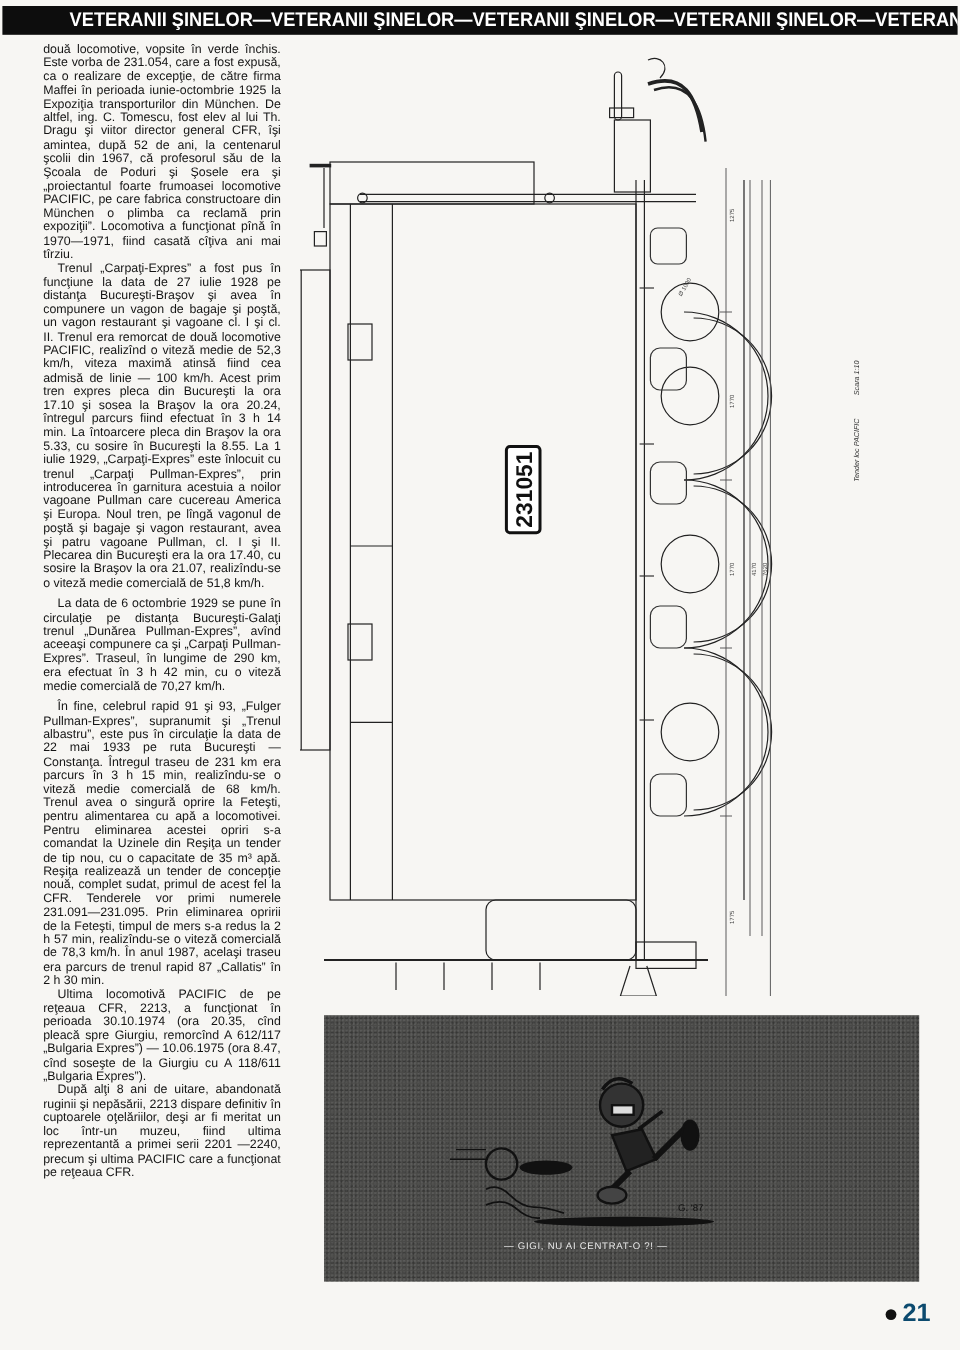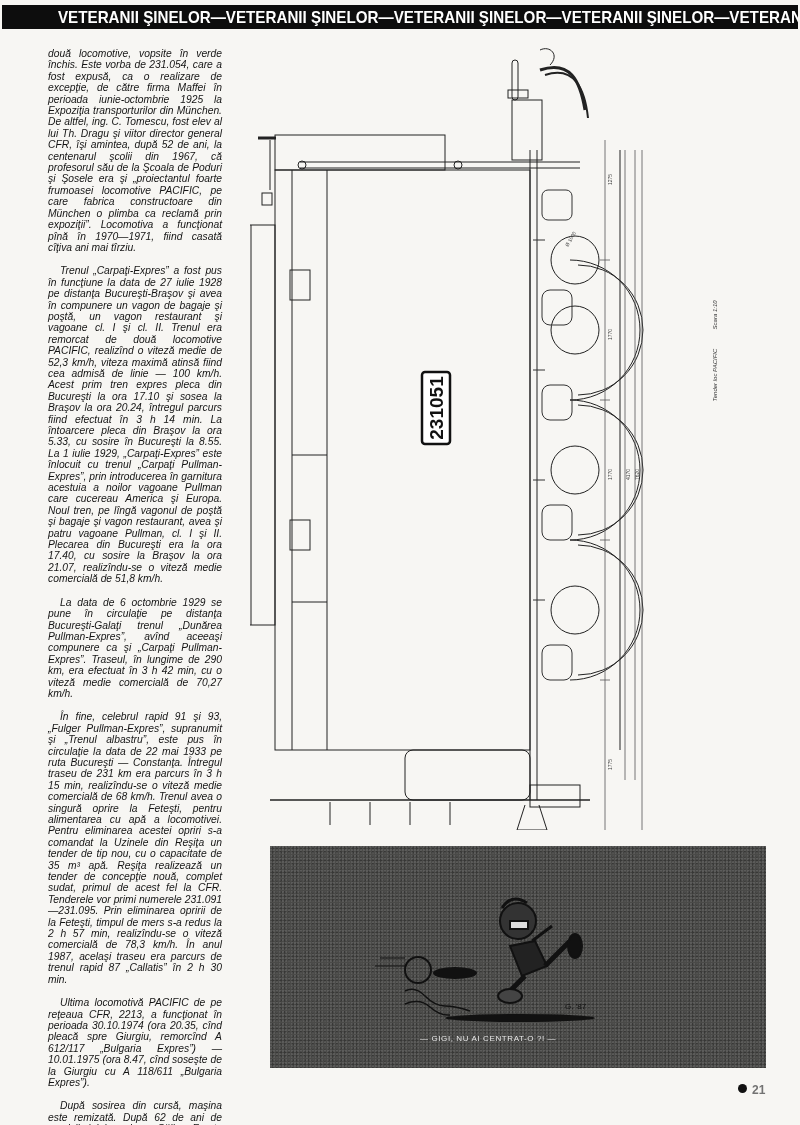--- a/index.html
+++ b/index.html
@@ -13,21 +13,21 @@
     font-size: 16.5px; line-height: 24px; letter-spacing: 0px;
     padding-left: 56px; transform-origin: left center;
   }
   .banner span { display: inline-block; transform: scaleX(0.92); transform-origin: left center; }
 
   .article {
     position: absolute; left: 36px; top: 36px; width: 198px;
     font-size: 10.3px; line-height: 11.4px; text-align: justify;
     font-family: "Liberation Sans", sans-serif; color: #141414;
   }
-  .article p { text-indent: 12px; margin: 12px; font-style: italic; }
+  .article p { text-indent: 12px; margin: 0; }
   .article p.first { text-indent: 0; }
   .article p.gap { margin-top: 6px; }
 
   .drawing {
     position: absolute; left: 250px; top: 40px; width: 420px; height: 790px;
   }
   .drawing svg { width: 100%; height: 100%; }
 
   .caption-vertical {
     position: absolute; left: 712px; top: 300px;
@@ -45,42 +45,41 @@
     background-size: 3px 3px, 4px 4px;
     overflow: hidden;
   }
   .cartoon svg { position: absolute; left: 0; top: 0; width: 100%; height: 100%; }
   .cartoon-caption {
     position: absolute; left: 150px; top: 188px; color: #e8e8e8;
     font-size: 8px; letter-spacing: 0.6px; font-family: "Liberation Sans", sans-serif; text-align: center;
   }
 
   .page-number {
-    position: absolute; left: 738px; top: 1083px; font-size: 12px; font-weight: bold;
-    font-family: "Liberation Sans", sans-serif; color: #737373;
+    position: absolute; left: 738px; top: 1083px; font-size: 21px; font-weight: bold;
+    font-family: "Liberation Sans", sans-serif; color: #0c4a6e;
   }
   .page-number .dot {
     display: inline-block; width: 9px; height: 9px; border-radius: 50%;
     background: #111; margin-right: 5px; vertical-align: 1px;
   }
 </style>
 </head>
 <body>
 
 <div class="banner">
   <span>VETERANII ŞINELOR—VETERANII ŞINELOR—VETERANII ŞINELOR—VETERANII ŞINELOR—VETERANII ŞINELOR</span>
 </div>
 
 <div class="article">
   <p class="first">două locomotive, vopsite în verde închis. Este vorba de 231.054, care a fost expusă, ca o realizare de excepţie, de către firma Maffei în perioada iunie-octombrie 1925 la Expoziţia transporturilor din München. De altfel, ing. C. Tomescu, fost elev al lui Th. Dragu şi viitor director general CFR, îşi amintea, după 52 de ani, la centenarul şcolii din 1967, că profesorul său de la Şcoala de Poduri şi Şosele era şi „proiectantul foarte frumoasei locomotive PACIFIC, pe care fabrica constructoare din München o plimba ca reclamă prin expoziţii”. Locomotiva a funcţionat pînă în 1970—1971, fiind casată cîţiva ani mai tîrziu.</p>
   <p>Trenul „Carpaţi-Expres” a fost pus în funcţiune la data de 27 iulie 1928 pe distanţa Bucureşti-Braşov şi avea în compunere un vagon de bagaje şi poştă, un vagon restaurant şi vagoane cl. I şi cl. II. Trenul era remorcat de două locomotive PACIFIC, realizînd o viteză medie de 52,3 km/h, viteza maximă atinsă fiind cea admisă de linie — 100 km/h. Acest prim tren expres pleca din Bucureşti la ora 17.10 şi sosea la Braşov la ora 20.24, întregul parcurs fiind efectuat în 3 h 14 min. La întoarcere pleca din Braşov la ora 5.33, cu sosire în Bucureşti la 8.55. La 1 iulie 1929, „Carpaţi-Expres” este înlocuit cu trenul „Carpaţi Pullman-Expres”, prin introducerea în garnitura acestuia a noilor vagoane Pullman care cucereau America şi Europa. Noul tren, pe lîngă vagonul de poştă şi bagaje şi vagon restaurant, avea şi patru vagoane Pullman, cl. I şi II. Plecarea din Bucureşti era la ora 17.40, cu sosire la Braşov la ora 21.07, realizîndu-se o viteză medie comercială de 51,8 km/h.</p>
   <p class="gap">La data de 6 octombrie 1929 se pune în circulaţie pe distanţa Bucureşti-Galaţi trenul „Dunărea Pullman-Expres”, avînd aceeaşi compunere ca şi „Carpaţi Pullman-Expres”. Traseul, în lungime de 290 km, era efectuat în 3 h 42 min, cu o viteză medie comercială de 70,27 km/h.</p>
   <p class="gap">În fine, celebrul rapid 91 şi 93, „Fulger Pullman-Expres”, supranumit şi „Trenul albastru”, este pus în circulaţie la data de 22 mai 1933 pe ruta Bucureşti — Constanţa. Întregul traseu de 231 km era parcurs în 3 h 15 min, realizîndu-se o viteză medie comercială de 68 km/h. Trenul avea o singură oprire la Feteşti, pentru alimentarea cu apă a locomotivei. Pentru eliminarea acestei opriri s-a comandat la Uzinele din Reşiţa un tender de tip nou, cu o capacitate de 35 m³ apă. Reşiţa realizează un tender de concepţie nouă, complet sudat, primul de acest fel la CFR. Tenderele vor primi numerele 231.091—231.095. Prin eliminarea opririi de la Feteşti, timpul de mers s-a redus la 2 h 57 min, realizîndu-se o viteză comercială de 78,3 km/h. În anul 1987, acelaşi traseu era parcurs de trenul rapid 87 „Callatis” în 2 h 30 min.</p>
-  <p>Ultima locomotivă PACIFIC de pe reţeaua CFR, 2213, a funcţionat în perioada 30.10.1974 (ora 20.35, cînd pleacă spre Giurgiu, remorcînd A 612/117 „Bulgaria Expres”) — 10.01.1975 (ora 8.47, cînd soseşte de la Giurgiu cu A 118/611 „Bulgaria Expres”).</p>
-  <p>După sosirea din cursă, maşina este remizată. După 62 de ani de servicii loiale aduse Căilor Ferate Române se stinge focul la ultima locomotivă PACIFIC...</p>
+  <p>Ultima locomotivă PACIFIC de pe reţeaua CFR, 2213, a funcţionat în perioada 30.10.1974 (ora 20.35, cînd pleacă spre Giurgiu, remorcînd A 612/117 „Bulgaria Expres”) — 10.06.1975 (ora 8.47, cînd soseşte de la Giurgiu cu A 118/611 „Bulgaria Expres”).</p>
   <p>După alţi 8 ani de uitare, abandonată ruginii şi nepăsării, 2213 dispare definitiv în cuptoarele oţelăriilor, deşi ar fi meritat un loc într-un muzeu, fiind ultima reprezentantă a primei serii 2201 —2240, precum şi ultima PACIFIC care a funcţionat pe reţeaua CFR.</p>
 
 </div>
 
 <div class="drawing">
   <svg viewBox="0 0 420 790" fill="none" stroke="#222" stroke-width="1">
 
     <rect x="262" y="20" width="6" height="40" rx="3"></rect>
     <rect x="258" y="50" width="20" height="8"></rect>
     <rect x="262" y="60" width="30" height="60"></rect>

